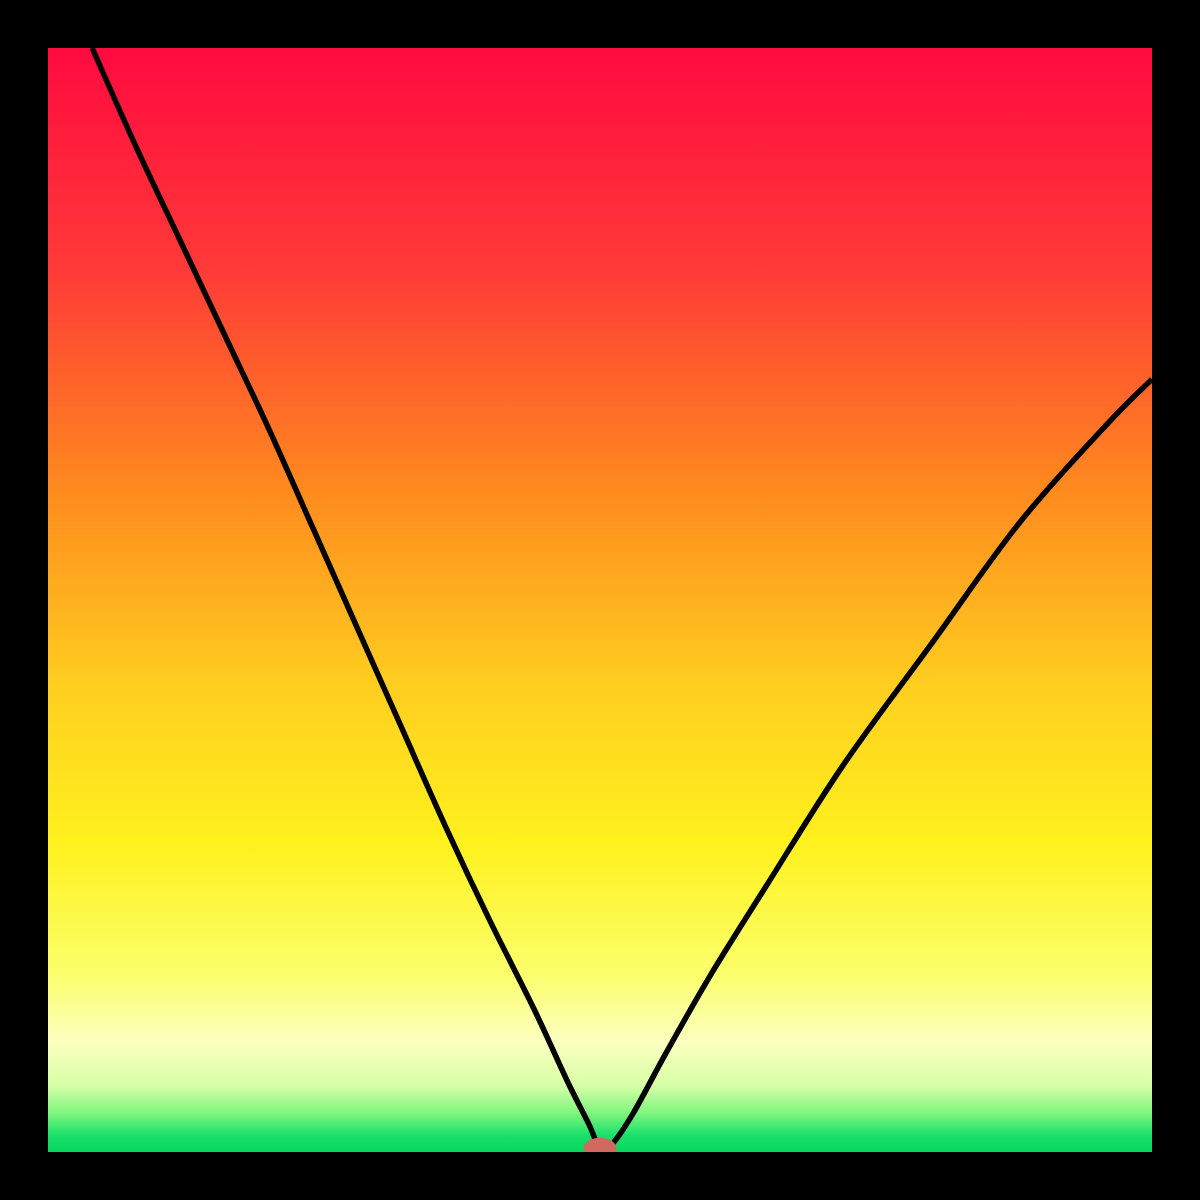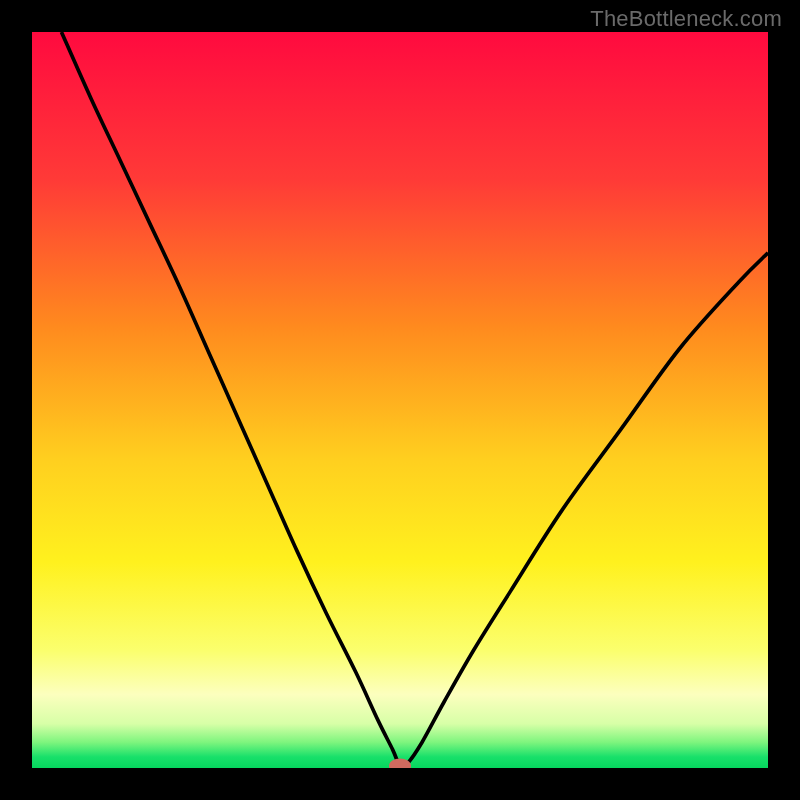--- a/index.html
+++ b/index.html
@@ -30,21 +30,20 @@
     right: 18px;
     color: #6a6a6a;
     font-size: 22px;
     letter-spacing: 0.2px;
   }
 </style>
 </head>
 <body>
 
 <div class="frame">
-  <div class="watermark">TheBottleneck.com</div>
 
   <svg class="plot" viewBox="0 0 100 100" preserveAspectRatio="none">
     <defs>
       <linearGradient id="bg-grad" x1="0" y1="0" x2="0" y2="1">
       <stop offset="0%" stop-color="#ff0a3f"></stop>
           <stop offset="20%" stop-color="#ff3a37"></stop>
           <stop offset="40%" stop-color="#ff8a1e"></stop>
           <stop offset="57.99999999999999%" stop-color="#ffcf1f"></stop>
           <stop offset="72%" stop-color="#fff11e"></stop>
           <stop offset="84%" stop-color="#fbff6d"></stop>

